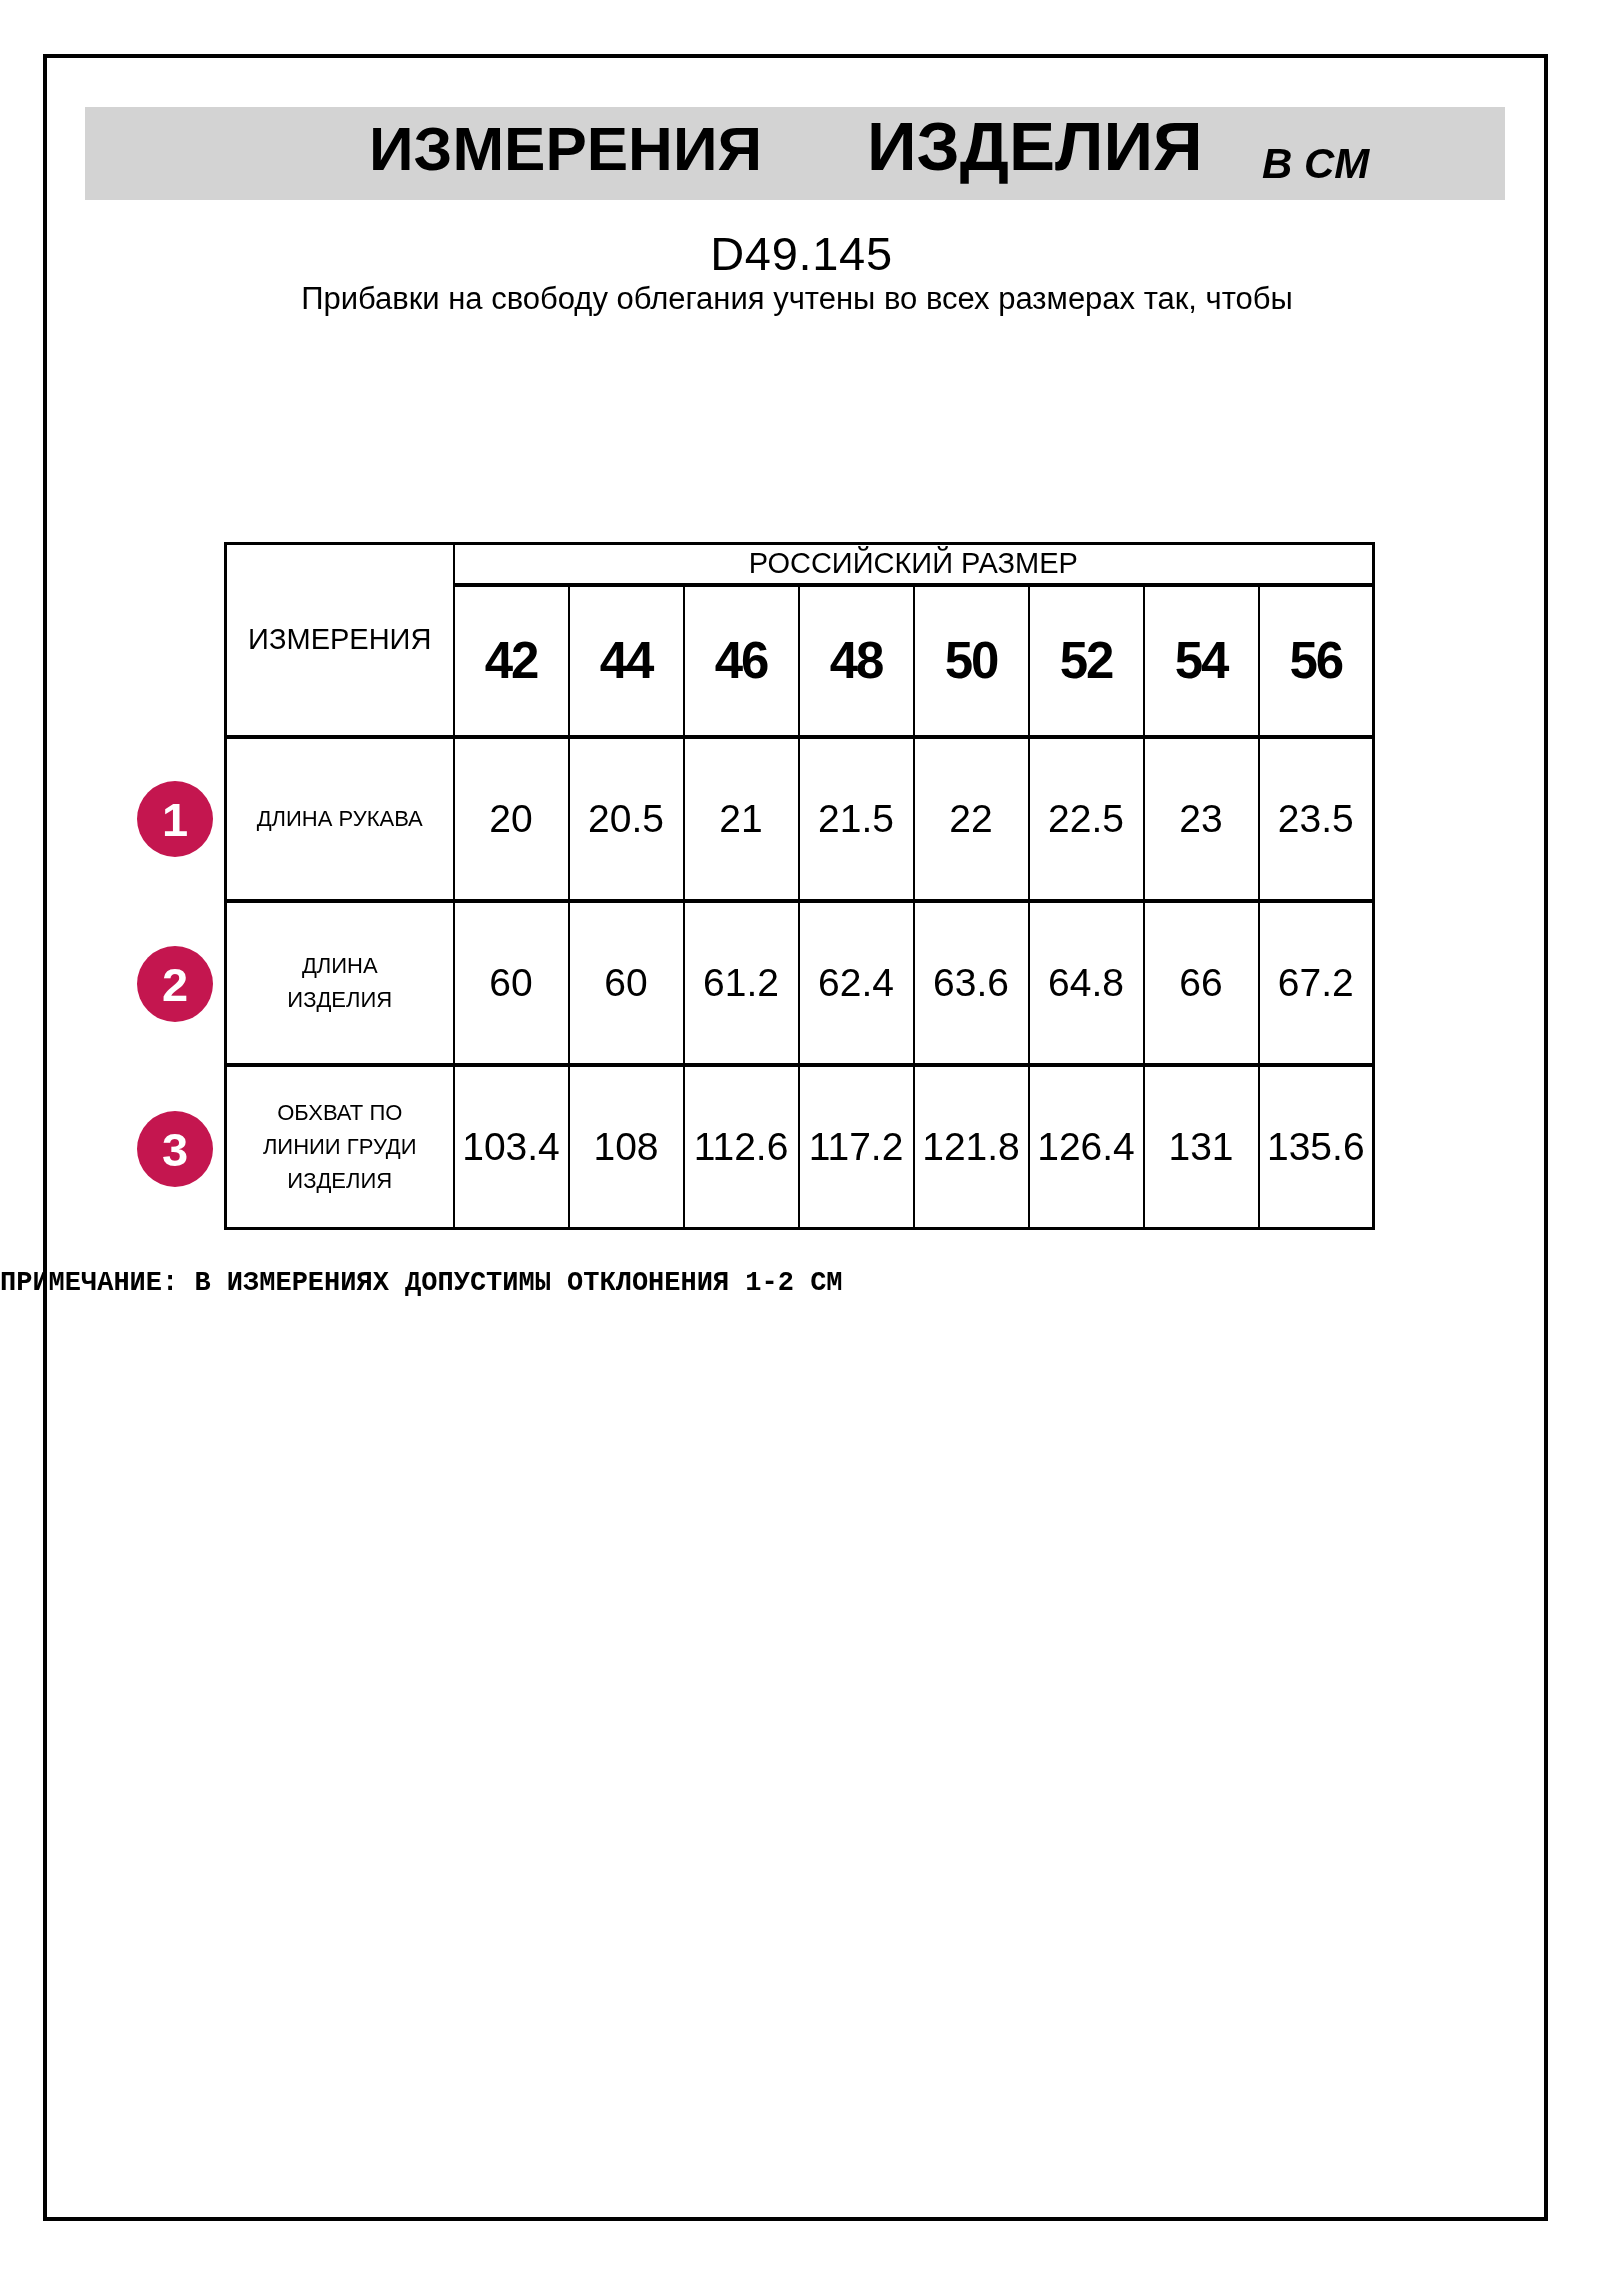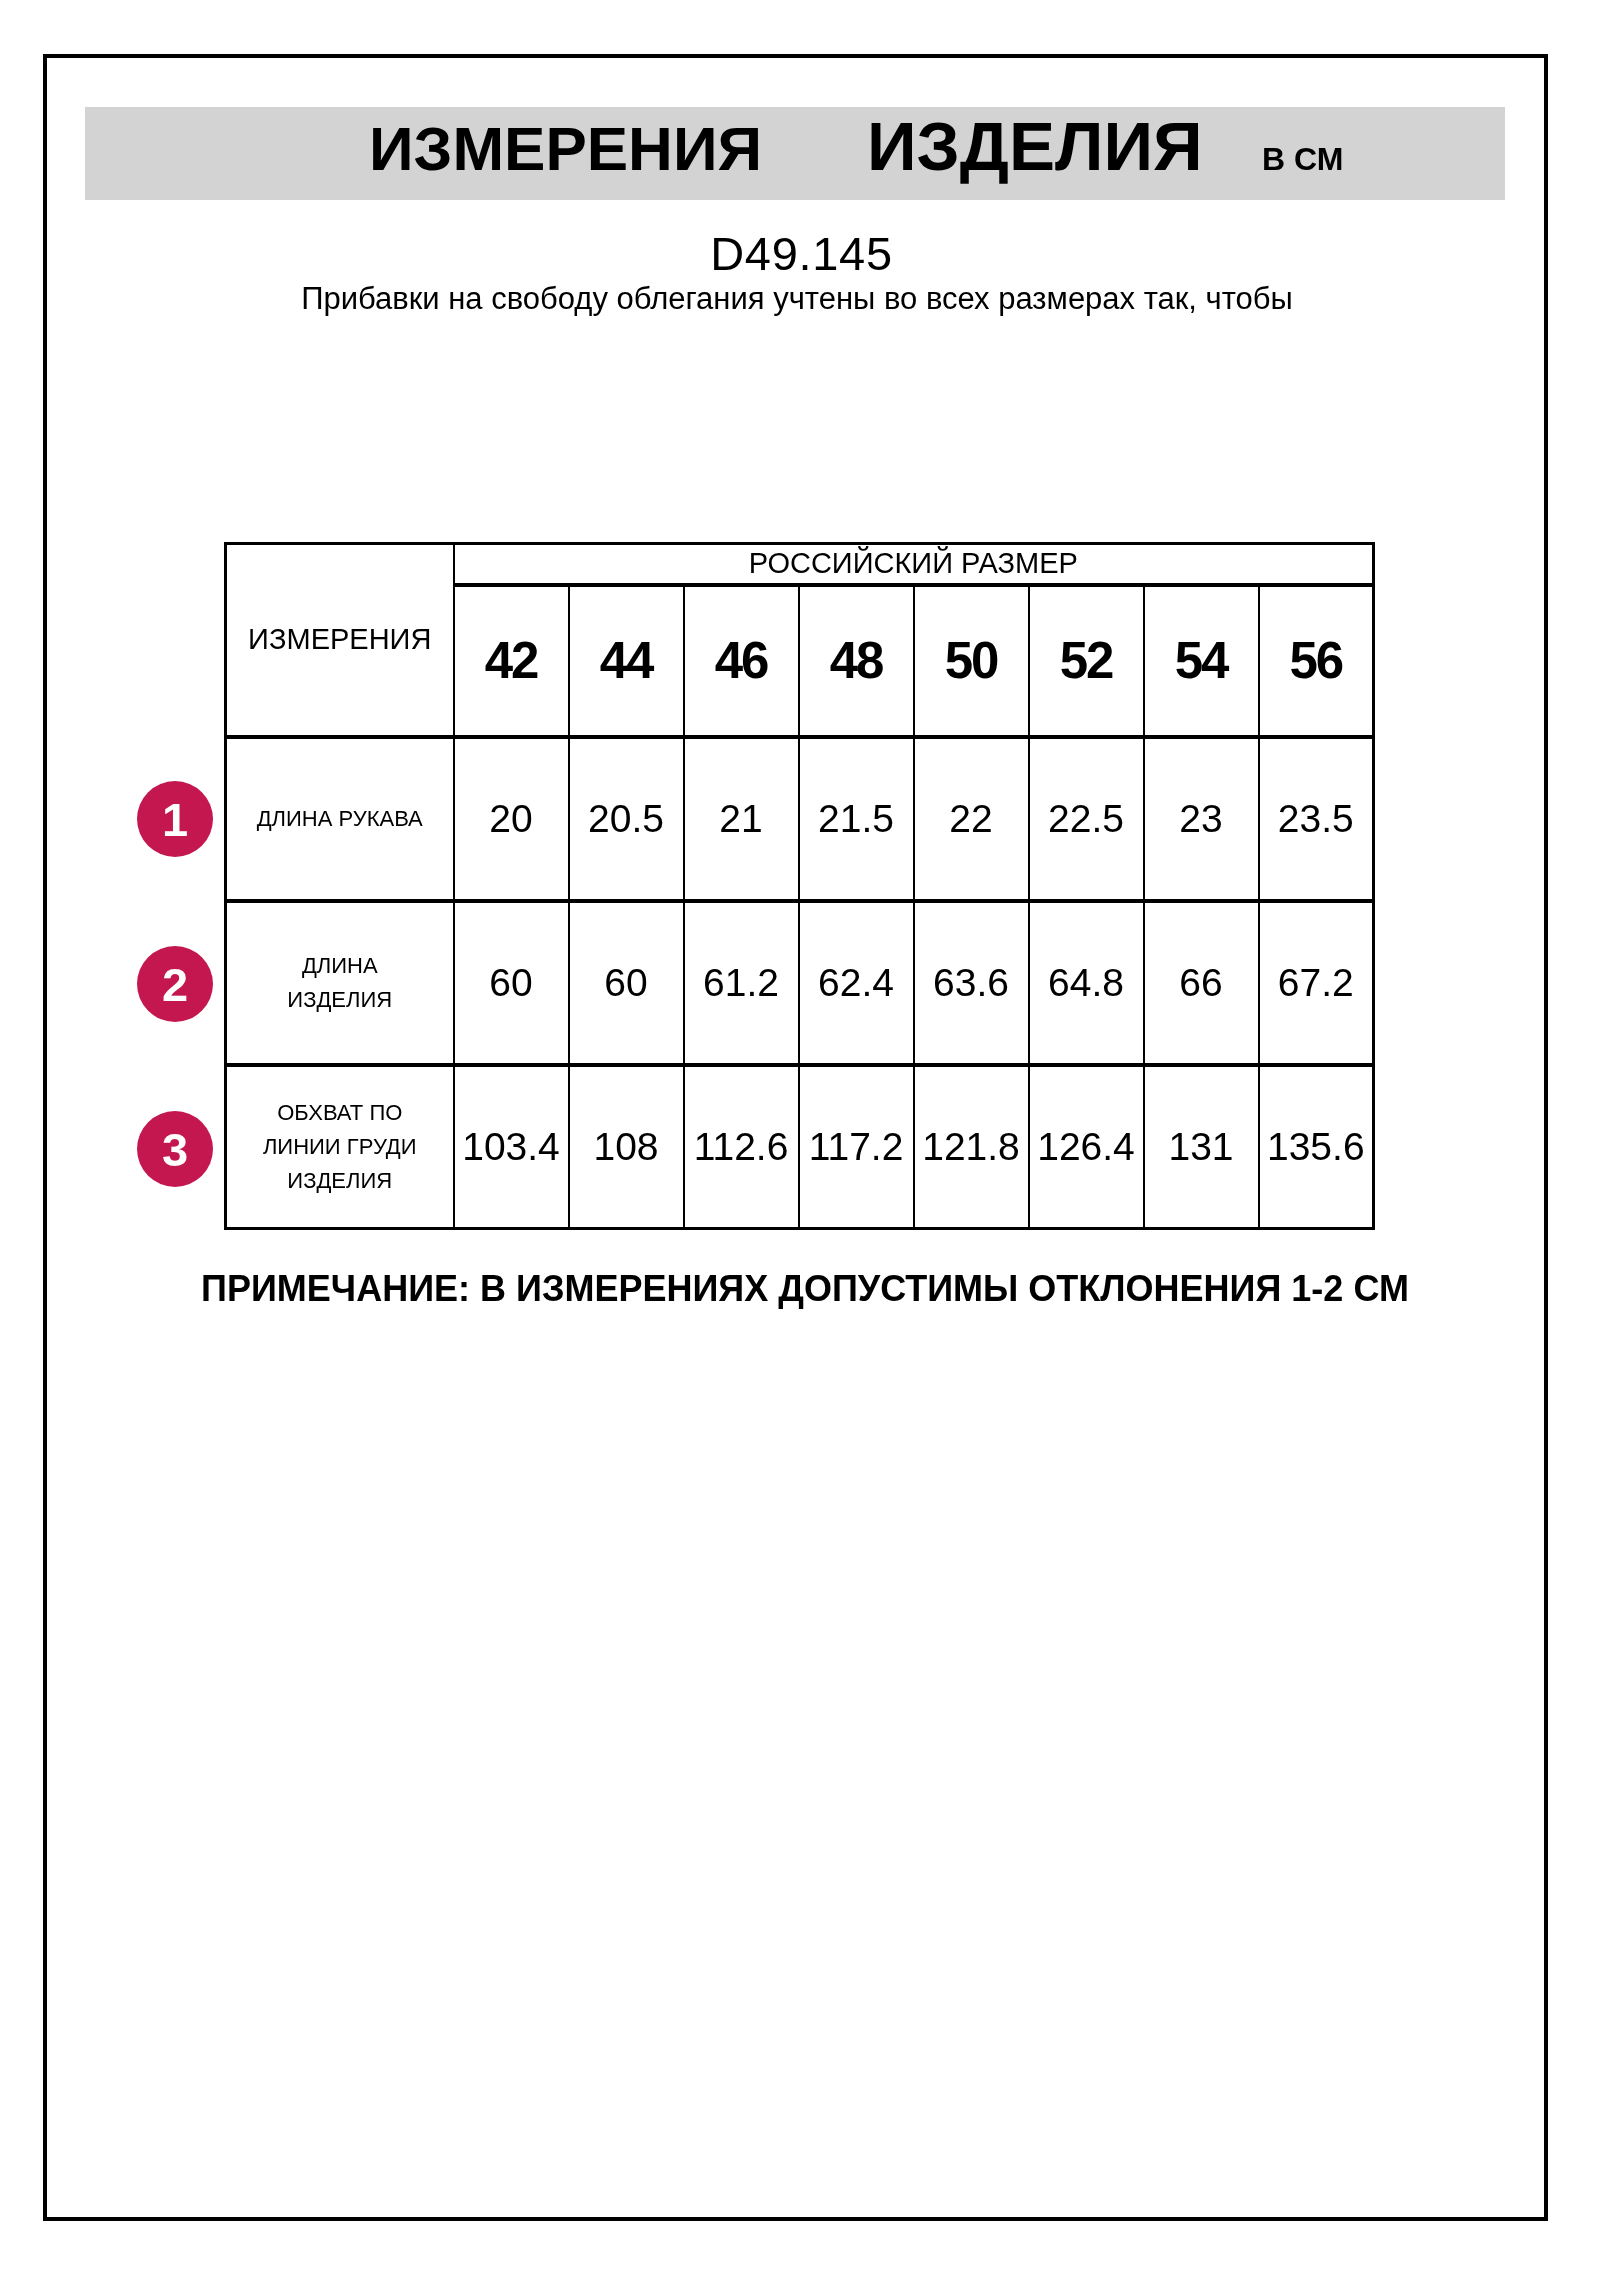--- a/index.html
+++ b/index.html
@@ -10,21 +10,21 @@
   .frame {
     position:absolute; left:43px; top:54px; width:1505px; height:2167px;
     border:4.6px solid #000; box-sizing:border-box;
   }
   .band {
     position:absolute; left:85px; top:107px; width:1420px; height:93px;
     background:#d3d3d3;
   }
   .band .t1 { position:absolute; left:284px; top:10.5px;  font-size:62px;  font-weight:700; line-height:1; white-space:nowrap; }
   .band .t2 { position:absolute; left:782px; top:4.6px;  font-size:69px; font-weight:800; line-height:1; white-space:nowrap; }
-  .band .t3 { position:absolute; left:1177px; top:36px; font-size:32px;  font-weight:700; line-height:1; white-space:nowrap; }
+  .band .t3 { position:absolute; left:1177px; top:36px; font-size:42px;  font-weight:700; line-height:1; white-space:nowrap;font-style:italic; }
   .model-code {
     position:absolute; left:0; top:230px; width:1603px; text-align:center;
     font-size:47px; line-height:1; letter-spacing:0.7px;
   }
   .intro {
     position:absolute; left:0; top:279px; width:1594px; text-align:center;
     font-size:31px; line-height:39px;
   }
   .size-table {
     position:absolute; left:224px; top:542px; width:1144px;
@@ -43,22 +43,22 @@
   .size-table td.val { font-size:39px; }
   .badge {
     position:absolute; left:137px; width:76px; height:76px; border-radius:50%;
     background:#c4164f; color:#ffffff; display:flex; align-items:center; justify-content:center;
     font-size:47px; font-weight:700;
   }
   .badge.b1 { top:781px; }
   .badge.b2 { top:946px; }
   .badge.b3 { top:1111px; }
   .note {
-    position:absolute; left:0; top:1267px; width:1610px; text-align:center;
-    font-size:36px; font-weight:700; line-height:1.2;
+    position:absolute; left:0; top:1267px; width:1610px; 
+    font-size:27px; font-weight:700; line-height:1.2;font-family:Liberation Mono, monospace;
   }
 </style>
 </head>
 <body>
 
 <div class="page">
   <div class="frame"></div>
 
   <div class="band">
     <span class="t1">ИЗМЕРЕНИЯ</span>

